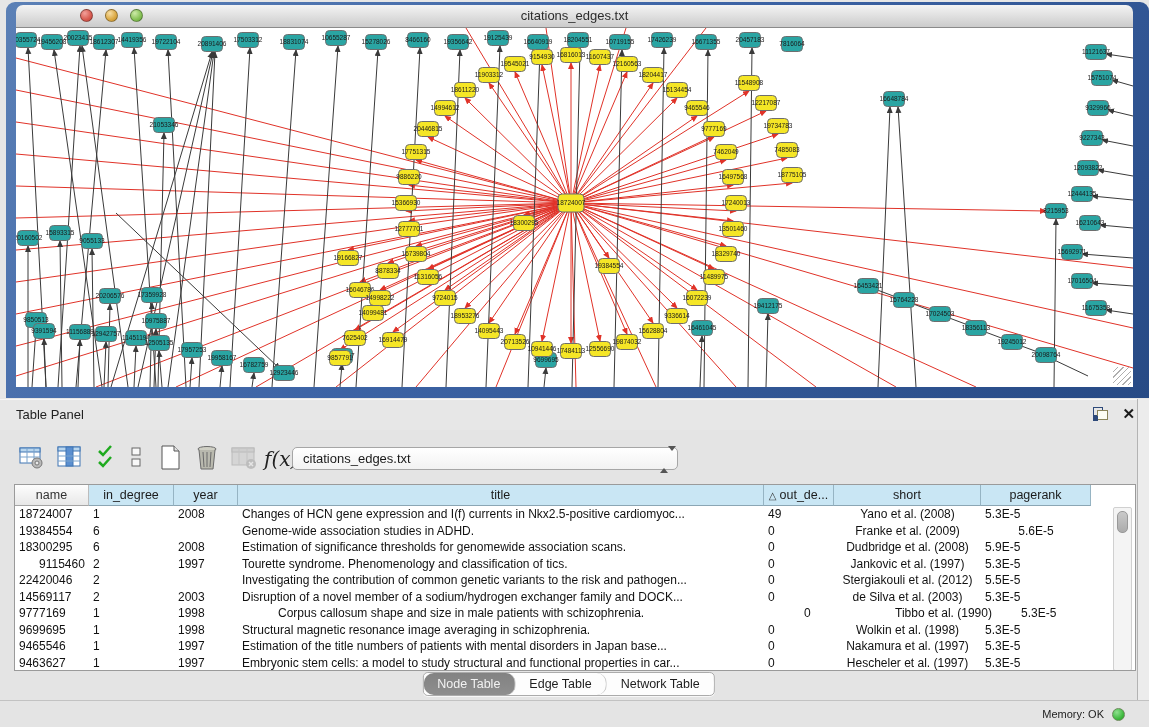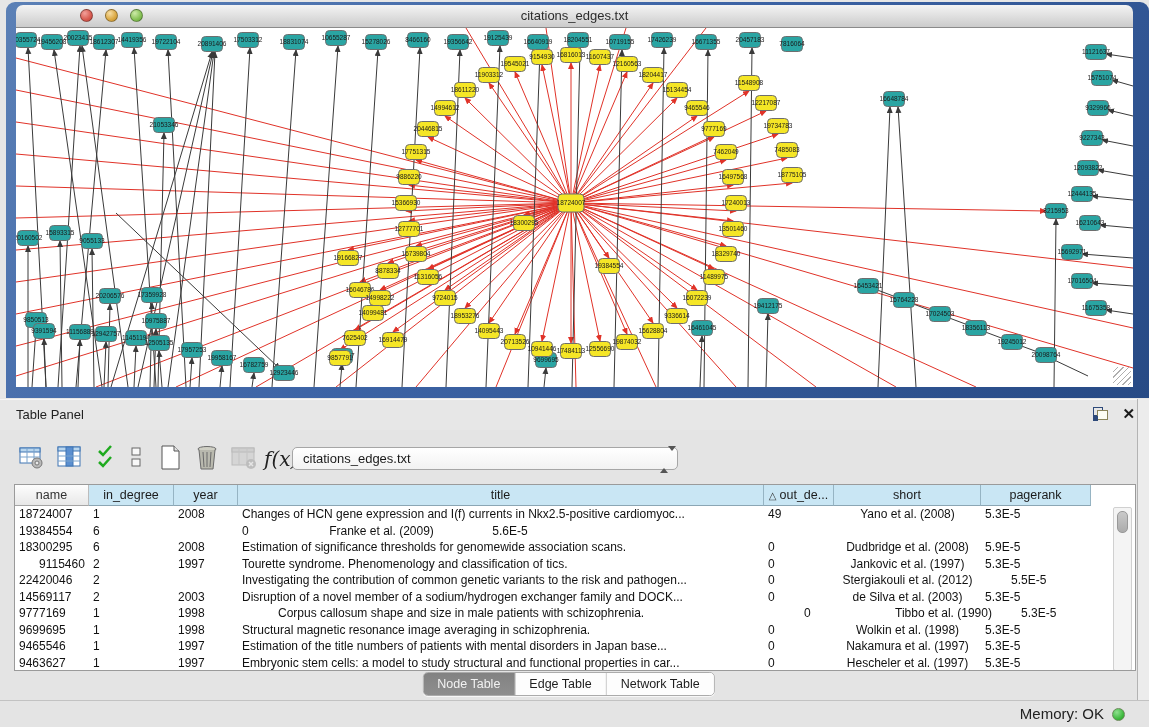--- a/index.html
+++ b/index.html
@@ -59,27 +59,27 @@
   .tbody{position:relative;}
   .tr{display:flex;height:16.5px;}
   .td{box-sizing:border-box;font-size:12px;color:#111;line-height:16.5px;white-space:nowrap;overflow:hidden;
     text-overflow:ellipsis;padding:0 4px;}
   .vscroll{position:absolute;right:3px;top:22px;width:17px;height:162px;background:#f4f4f4;border:1px solid #d0d0d0;border-radius:2px;}
   .vthumb{position:absolute;left:3px;top:3px;width:9px;height:20px;border-radius:5px;background:linear-gradient(#c9c9c9,#ababab);border:1px solid #999;}
 
   
   .tabs{position:absolute;left:50%;transform:translateX(-50%);top:242px;height:22px;display:flex;
     border:1px solid #ababab;border-radius:5px;overflow:hidden;background:#fdfdfd;box-shadow:0 1px 0 rgba(255,255,255,.7);}
-  .tab{font-size:12.5px;line-height:22px;padding:0 14px;color:#1d1d1d;background:#fdfdfd;border-right:1px solid #c3c3c3;}
+  .tab{font-size:12.5px;line-height:22px;padding:0 14px;color:#1d1d1d;background:#fdfdfd;border-right:1px solid #c3c3c3;border-radius:10px;}
   .tab:last-child{border-right:none;}
   .tab.active{background:linear-gradient(#828282,#8e8e8e);color:#f2f2f2;}
 
   
   .statusbar{position:absolute;left:0;top:700px;width:1149px;height:27px;background:#e4e4e4;border-top:1px solid #c2c2c2;}
-  .mem-label{position:absolute;right:45px;top:0;line-height:26px;font-size:15px;color:#222;}
+  .mem-label{position:absolute;right:45px;top:0;line-height:26px;font-size:11px;color:#222;}
   .mem-dot{position:absolute;right:24px;top:7px;width:13px;height:13px;border-radius:50%;box-sizing:border-box;
     border:1px solid #6a8a5a;background:radial-gradient(circle at 35% 30%,#8fe08f,#3cb83c 65%,#2a9a2a);}
 </style>
 </head>
 <body>
 <div id="app">
 
   <div class="net-window">
     <div class="titlebar">
       <span class="tl red"></span>
@@ -573,20 +573,21 @@
             <div class="td" style="width: 64px; text-align: left;">2008</div>
             <div class="td" style="width: 526px; text-align: left;">Changes of HCN gene expression and I(f) currents in Nkx2.5-positive cardiomyoc...</div>
             <div class="td" style="width: 70px; text-align: left;">49</div>
             <div class="td" style="width: 147px; text-align: center;">Yano et al. (2008)</div>
             <div class="td" style="width: 110px; text-align: left;">5.3E-5</div>
           </div>
           <div class="tr">
             <div class="td" style="width: 74px; text-align: left;">19384554</div>
             <div class="td" style="width: 85px; text-align: left;">6</div>
             <div class="td" style="width: 64px; text-align: center; margin-top: 48px;">2009</div>
+            <div class="td" style="width: 526px; text-align: left;">Genome-wide association studies in ADHD.</div>
             <div class="td" style="width: 70px; text-align: left;">0</div>
             <div class="td" style="width: 147px; text-align: center;">Franke et al. (2009)</div>
             <div class="td" style="width: 110px; text-align: center;">5.6E-5</div>
           </div>
           <div class="tr">
             <div class="td" style="width: 74px; text-align: left;">18300295</div>
             <div class="td" style="width: 85px; text-align: left;">6</div>
             <div class="td" style="width: 64px; text-align: left;">2008</div>
             <div class="td" style="width: 526px; text-align: left;">Estimation of significance thresholds for genomewide association scans.</div>
             <div class="td" style="width: 70px; text-align: left;">0</div>
@@ -602,21 +603,21 @@
             <div class="td" style="width: 147px; text-align: center;">Jankovic et al. (1997)</div>
             <div class="td" style="width: 110px; text-align: left;">5.3E-5</div>
           </div>
           <div class="tr">
             <div class="td" style="width: 74px; text-align: left;">22420046</div>
             <div class="td" style="width: 85px; text-align: left;">2</div>
             <div class="td" style="width: 64px; text-align: left; margin-top: 33px;">2012</div>
             <div class="td" style="width: 526px; text-align: left;">Investigating the contribution of common genetic variants to the risk and pathogen...</div>
             <div class="td" style="width: 70px; text-align: left;">0</div>
             <div class="td" style="width: 147px; text-align: center;">Stergiakouli et al. (2012)</div>
-            <div class="td" style="width: 110px; text-align: left; margin-left: 26px;">5.5E-5</div>
+            <div class="td" style="width: 110px; text-align: left;">5.5E-5</div>
           </div>
           <div class="tr">
             <div class="td" style="width: 74px; text-align: left;">14569117</div>
             <div class="td" style="width: 85px; text-align: left;">2</div>
             <div class="td" style="width: 64px; text-align: left;">2003</div>
             <div class="td" style="width: 526px; text-align: left;">Disruption of a novel member of a sodium/hydrogen exchanger family and DOCK...</div>
             <div class="td" style="width: 70px; text-align: left;">0</div>
             <div class="td" style="width: 147px; text-align: center;">de Silva et al. (2003)</div>
             <div class="td" style="width: 110px; text-align: left;">5.3E-5</div>
           </div>

